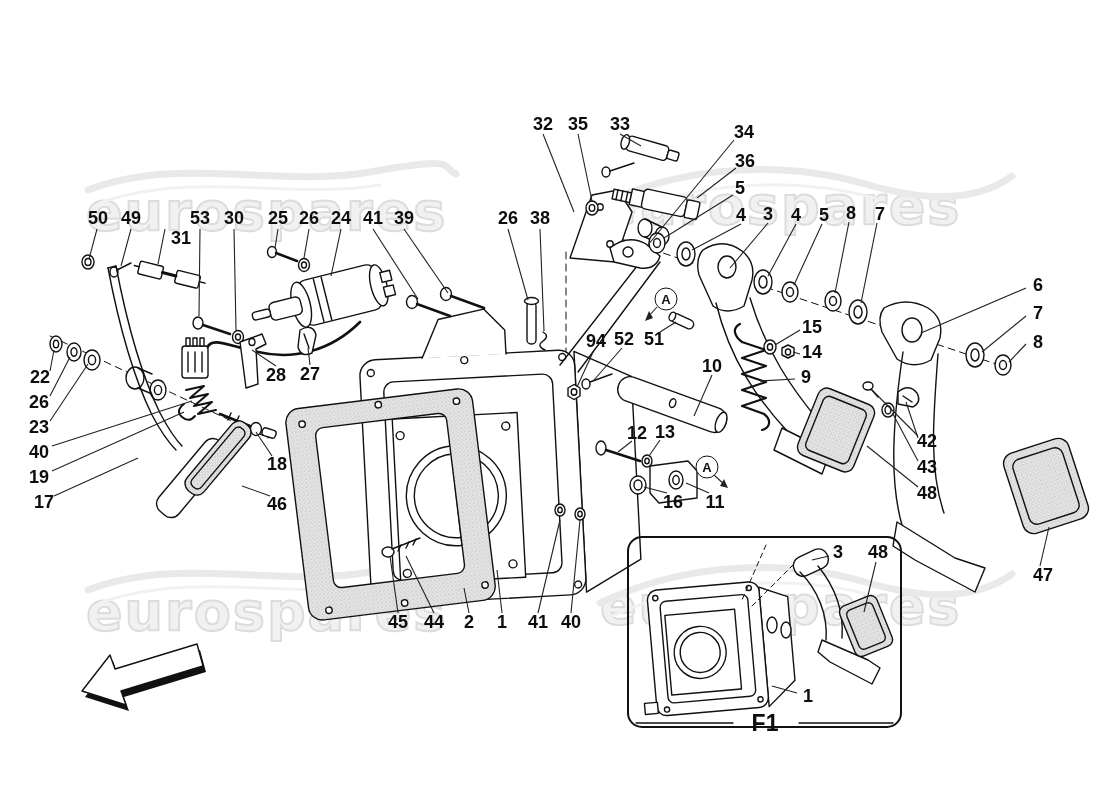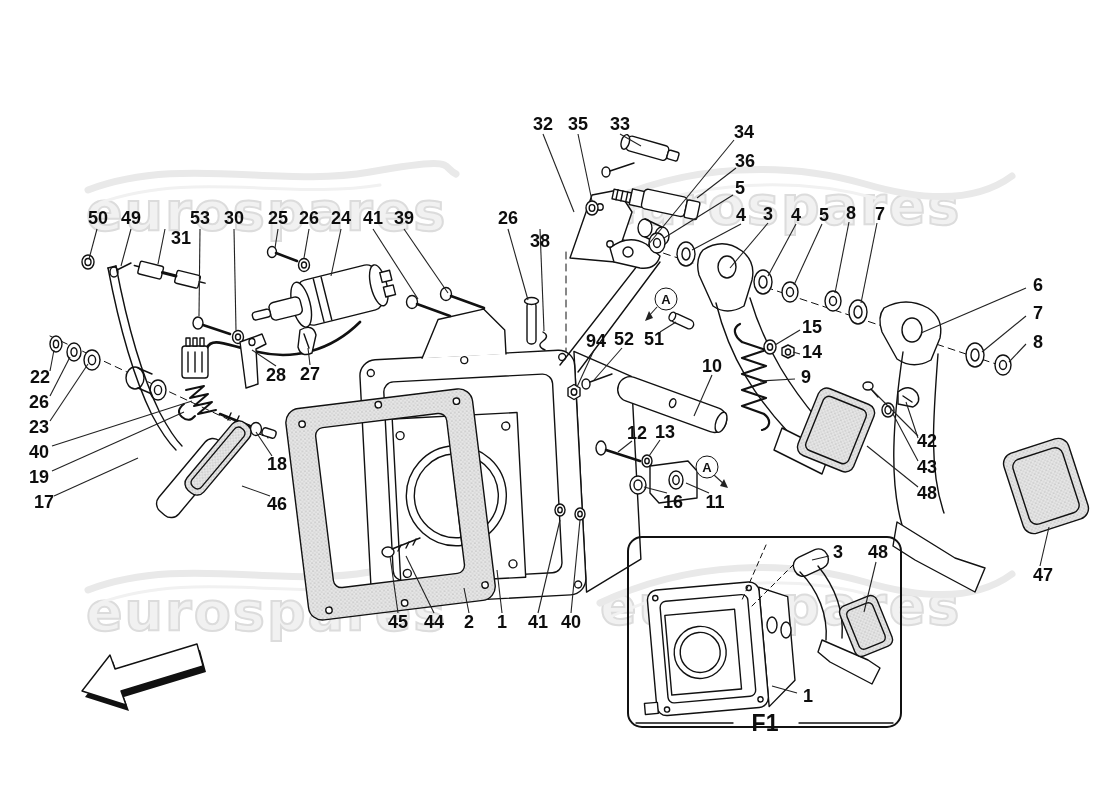--- a/index.html
+++ b/index.html
@@ -420,21 +420,21 @@
       <div class="co" style="left: 341px; top: 218px;">24</div>
       <div class="co" style="left: 373px; top: 218px;">41</div>
       <div class="co" style="left: 404px; top: 218px;">39</div>
       <div class="co" style="left: 543px; top: 124px;">32</div>
       <div class="co" style="left: 578px; top: 124px;">35</div>
       <div class="co" style="left: 620px; top: 124px;">33</div>
       <div class="co" style="left: 744px; top: 132px;">34</div>
       <div class="co" style="left: 745px; top: 161px;">36</div>
       <div class="co" style="left: 740px; top: 188px;">5</div>
       <div class="co" style="left: 508px; top: 218px;">26</div>
-      <div class="co" style="left: 540px; top: 218px; margin-top: 23px;">38</div>
+      <div class="co" style="left: 540px; top: 218px;">38</div>
       <div class="co" style="left: 741px; top: 215px;">4</div>
       <div class="co" style="left: 768px; top: 214px;">3</div>
       <div class="co" style="left: 796px; top: 215px;">4</div>
       <div class="co" style="left: 824px; top: 215px;">5</div>
       <div class="co" style="left: 851px; top: 213px;">8</div>
       <div class="co" style="left: 880px; top: 214px;">7</div>
       <div class="co" style="left: 1038px; top: 285px;">6</div>
       <div class="co" style="left: 1038px; top: 313px;">7</div>
       <div class="co" style="left: 1038px; top: 342px;">8</div>
       <div class="co" style="left: 812px; top: 327px;">15</div>

